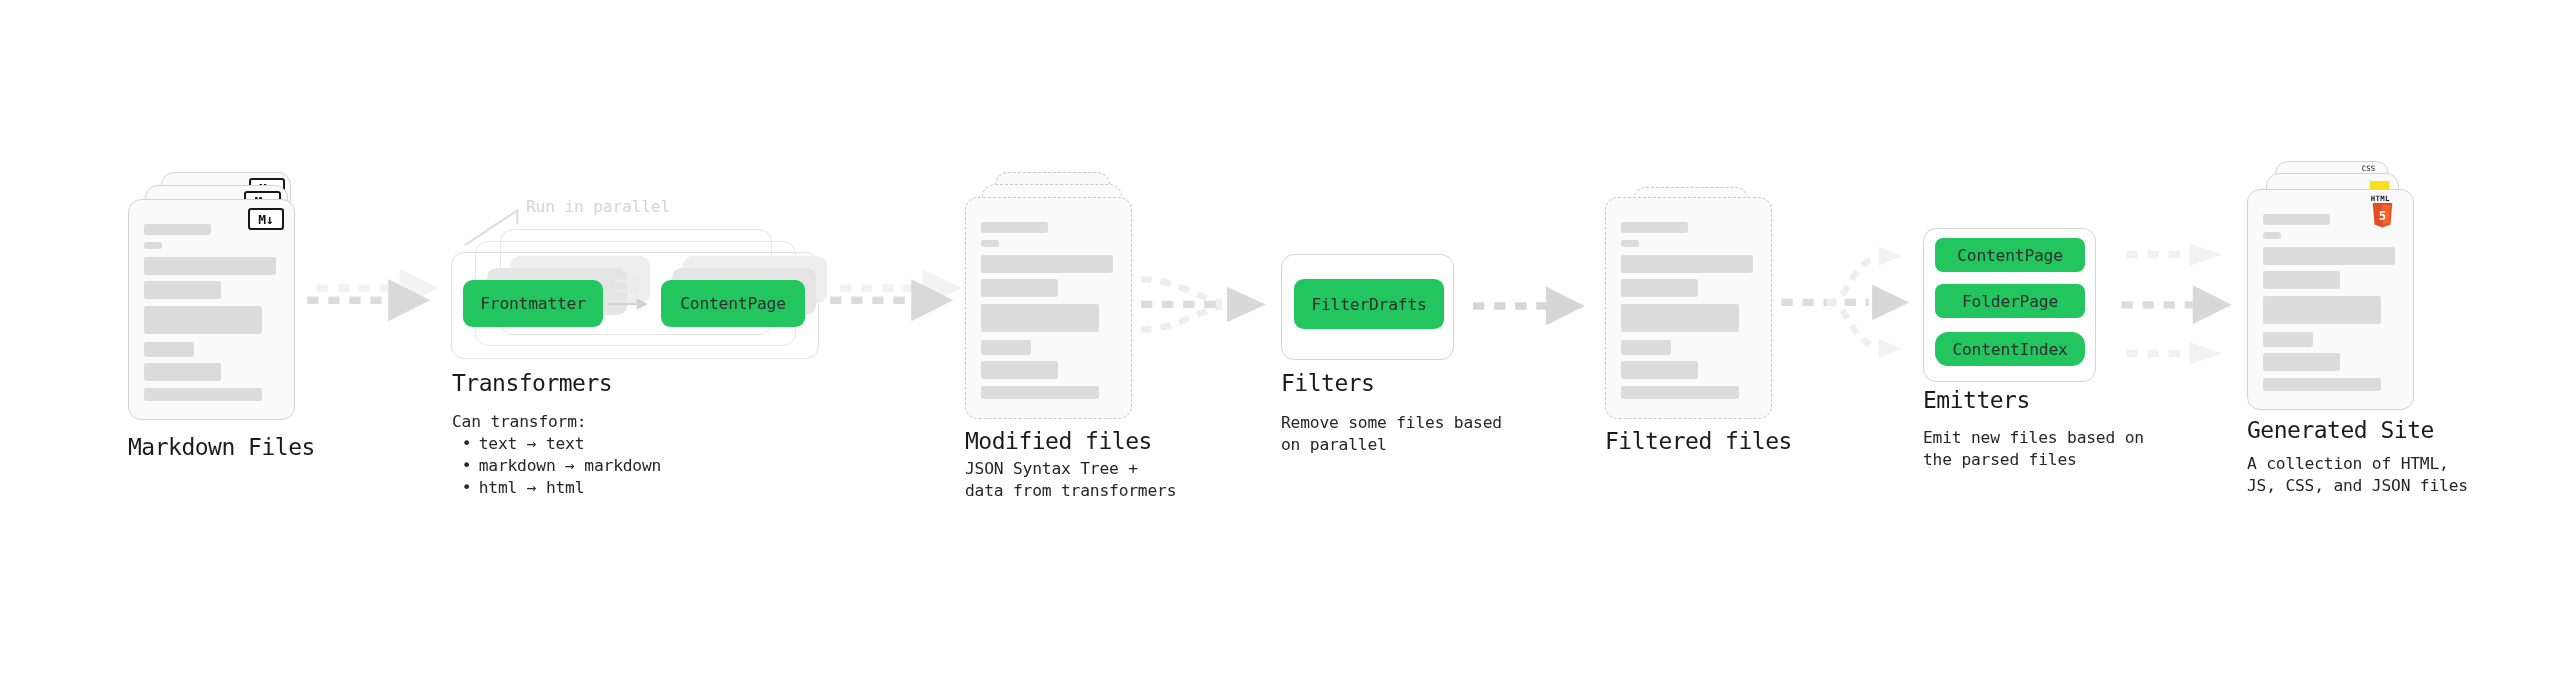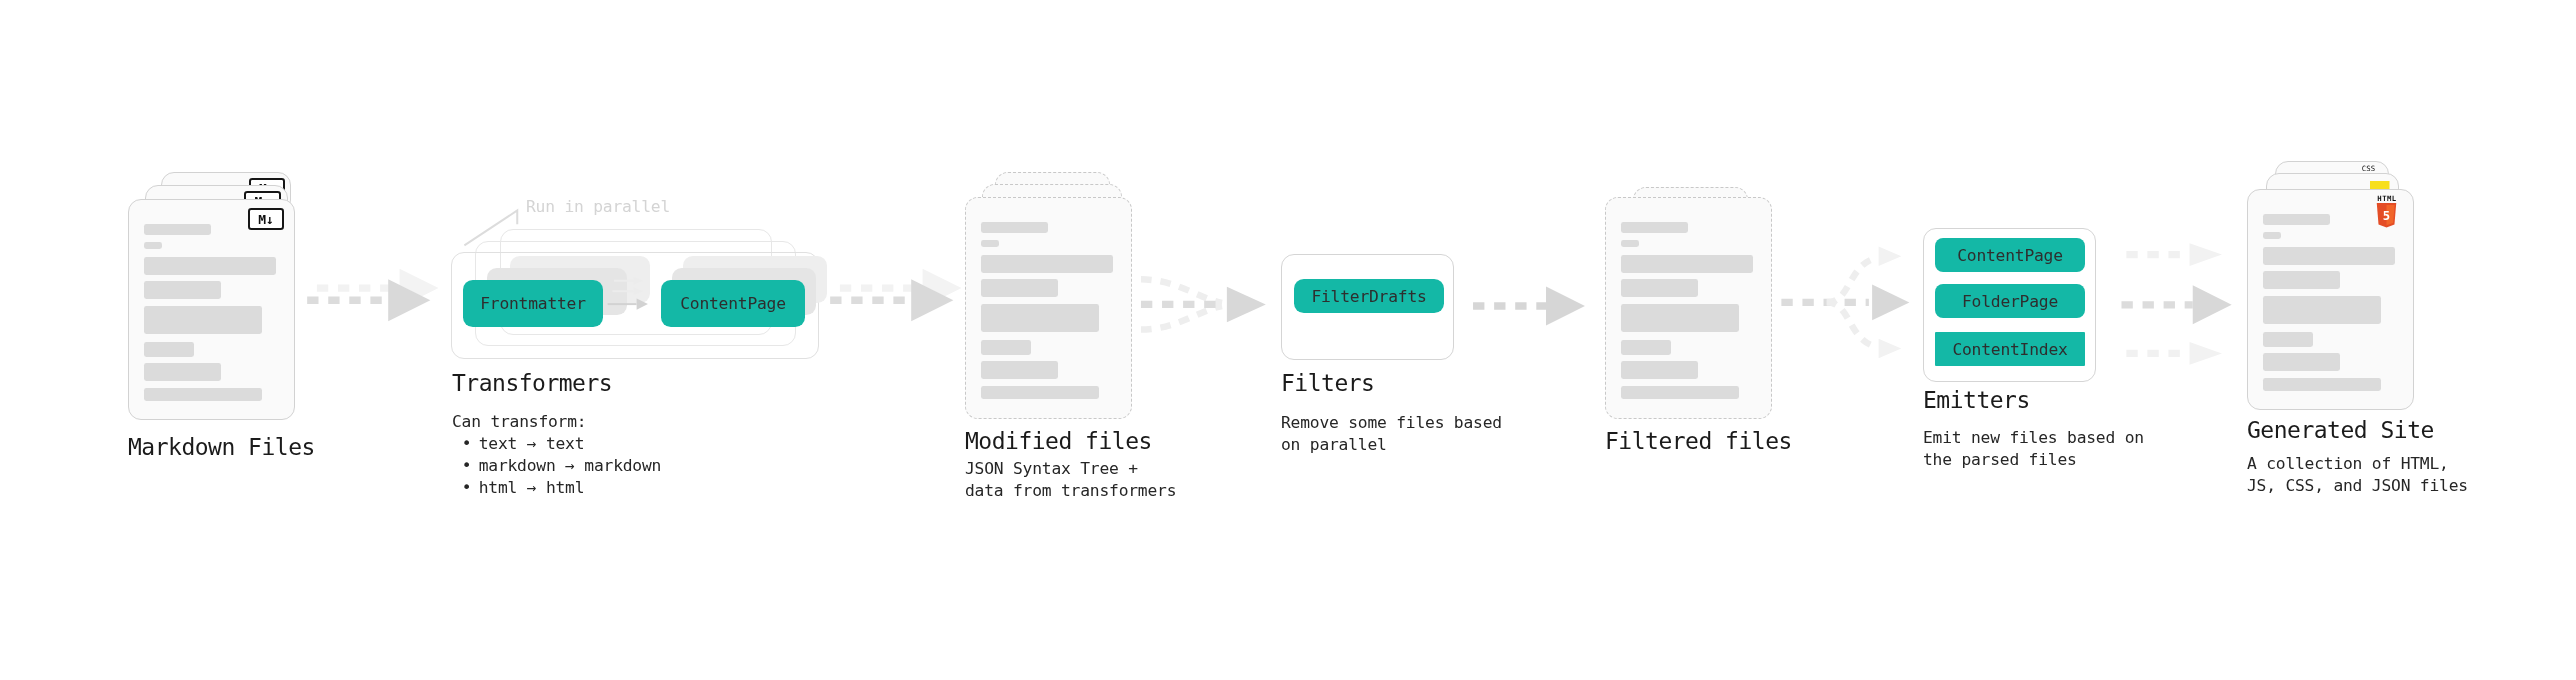--- a/index.html
+++ b/index.html
@@ -16,33 +16,33 @@
   .b6{top:142px;width:50px;height:14.6px}
   .b7{top:163px;width:77px;height:18px}
   .b8{top:188px;width:118px;height:13px}
   
   .label{position:absolute;font-size:23px;line-height:24.4px;color:#1b1b1b;letter-spacing:-0.5px;white-space:nowrap;}
   .note{position:absolute;font-size:16.3px;line-height:22px;color:#262626;letter-spacing:-0.2px;white-space:nowrap;}
   .note .bullet-line{padding-left:9.8px;}
   .note .bullet-char{margin-right:7.3px;}
   .annotation{position:absolute;font-size:16.3px;line-height:19.5px;color:#d4d4d4;letter-spacing:-0.2px;white-space:nowrap;}
   
-  .pill{position:absolute;background:#14b8a6;border-radius:9.8px;display:flex;align-items:center;justify-content:center;
+  .pill{position:absolute;background:#22c55e;border-radius:9.8px;display:flex;align-items:center;justify-content:center;
         font-size:16.3px;color:#2e2e2e;letter-spacing:-0.2px;}
   .ghost{position:absolute;border-radius:9.8px;}
   .g1{background:#e5e5e5;} .g2{background:#eeeeee;}
   .tbox{position:absolute;border:1.6px solid #e7e7e7;border-radius:13px;box-sizing:border-box;background:transparent;}
   .tbox.front{border-color:#e0e0e0;}
   .solidbox{position:absolute;background:#ffffff;border:1.6px solid #d5d5d5;border-radius:13px;box-sizing:border-box;}
   
   .md-badge{position:absolute;width:32.5px;height:18px;border:2.4px solid #161616;border-radius:3.3px;background:#ffffff;
             display:flex;align-items:center;justify-content:center;font-size:13px;font-weight:bold;color:#111;}
   .css-badge{position:absolute;right:9.8px;top:3.3px;width:19.5px;text-align:center;}
   .css-text{font-size:7.3px;line-height:8.1px;font-weight:normal;color:#131313;}
-  .html5-badge{position:absolute;right:9.8px;top:4.1px;width:32.5px;text-align:center;}
+  .html5-badge{position:absolute;right:9.8px;top:4.1px;width:32.5px;}
   .h5-text{font-size:7.3px;line-height:9px;font-weight:bold;color:#131313;letter-spacing:0.4px;}
   svg{position:absolute;overflow:visible;}
 </style>
 </head>
 <body>
 
 <div>
   <div class="card" style="left:161px;top:172px;width:130px;height:41px">
     <div class="md-badge" style="right:4.9px;top:4.9px">
         <span>M↓</span>
@@ -145,21 +145,21 @@
 
 <svg style="left:1136px;top:268px" width="138" height="77" viewBox="0 0 170 95">
   <path d="M6,14 C50,14 78,38 106,43" fill="none" stroke="#eeeeee" stroke-width="8" stroke-dasharray="13 11"></path>
   <path d="M6,76 C50,76 78,52 106,47" fill="none" stroke="#eeeeee" stroke-width="8" stroke-dasharray="13 11"></path>
   <line x1="6" y1="45" x2="108" y2="45" stroke="#dcdcdc" stroke-width="9" stroke-dasharray="14 12"></line>
   <polygon points="112,23 160,45 112,67" fill="#d8d8d8"></polygon>
 </svg>
 
 <div>
   <div class="solidbox" style="left:1281px;top:254px;width:173px;height:106px"></div>
-  <div class="pill" style="left:1294px;top:279px;width:150px;height:34px">FilterDrafts</div>
+  <div class="pill" style="left:1294px;top:279px;width:150px;height:50px">FilterDrafts</div>
   <div class="label" style="left:1281px;top:371px">Filters</div>
   <div class="note" style="left:1281px;top:412px">
     <div>Remove some files based</div>
     <div>on parallel</div>
   </div>
 </div>
 
 <svg style="left:1468px;top:276px" width="122" height="60" viewBox="0 0 150 74">
   <line x1="6" y1="37" x2="96" y2="37" stroke="#d6d6d6" stroke-width="9" stroke-dasharray="14 12"></line>
   <polygon points="96,13 144,37 96,61" fill="#d6d6d6"></polygon>
@@ -186,21 +186,21 @@
   <polygon points="124,8 152,20 124,32" fill="#f2f2f2"></polygon>
   <path d="M60,77 C90,77 86,124 122,132" fill="none" stroke="#eeeeee" stroke-width="8" stroke-dasharray="12 10"></path>
   <polygon points="124,122 152,134 124,146" fill="#f2f2f2"></polygon>
   <polygon points="116,55 162,77 116,99" fill="#d8d8d8"></polygon>
 </svg>
 
 <div>
   <div class="solidbox" style="left:1923px;top:228px;width:173px;height:154px"></div>
   <div class="pill" style="left:1935px;top:238px;width:150px;height:34px;border-radius:8.1px">ContentPage</div>
   <div class="pill" style="left:1935px;top:284px;width:150px;height:34px;border-radius:8.1px">FolderPage</div>
-  <div class="pill" style="left:1935px;top:332px;width:150px;height:34px;border-radius:1px">ContentIndex</div>
+  <div class="pill" style="left:1935px;top:332px;width:150px;height:34px;border-radius:13px">ContentIndex</div>
   <div class="label" style="left:1923px;top:388px">Emitters</div>
   <div class="note" style="left:1923px;top:427px">
     <div>Emit new files based on</div>
     <div>the parsed files</div>
   </div>
 </div>
 
 <svg style="left:2118px;top:240px" width="122" height="128" viewBox="0 0 150 158">
   <line x1="10" y1="18" x2="88" y2="18" stroke="#f1f1f1" stroke-width="9" stroke-dasharray="14 12"></line>
   <polygon points="88,4 128,18 88,32" fill="#f2f2f2"></polygon>

